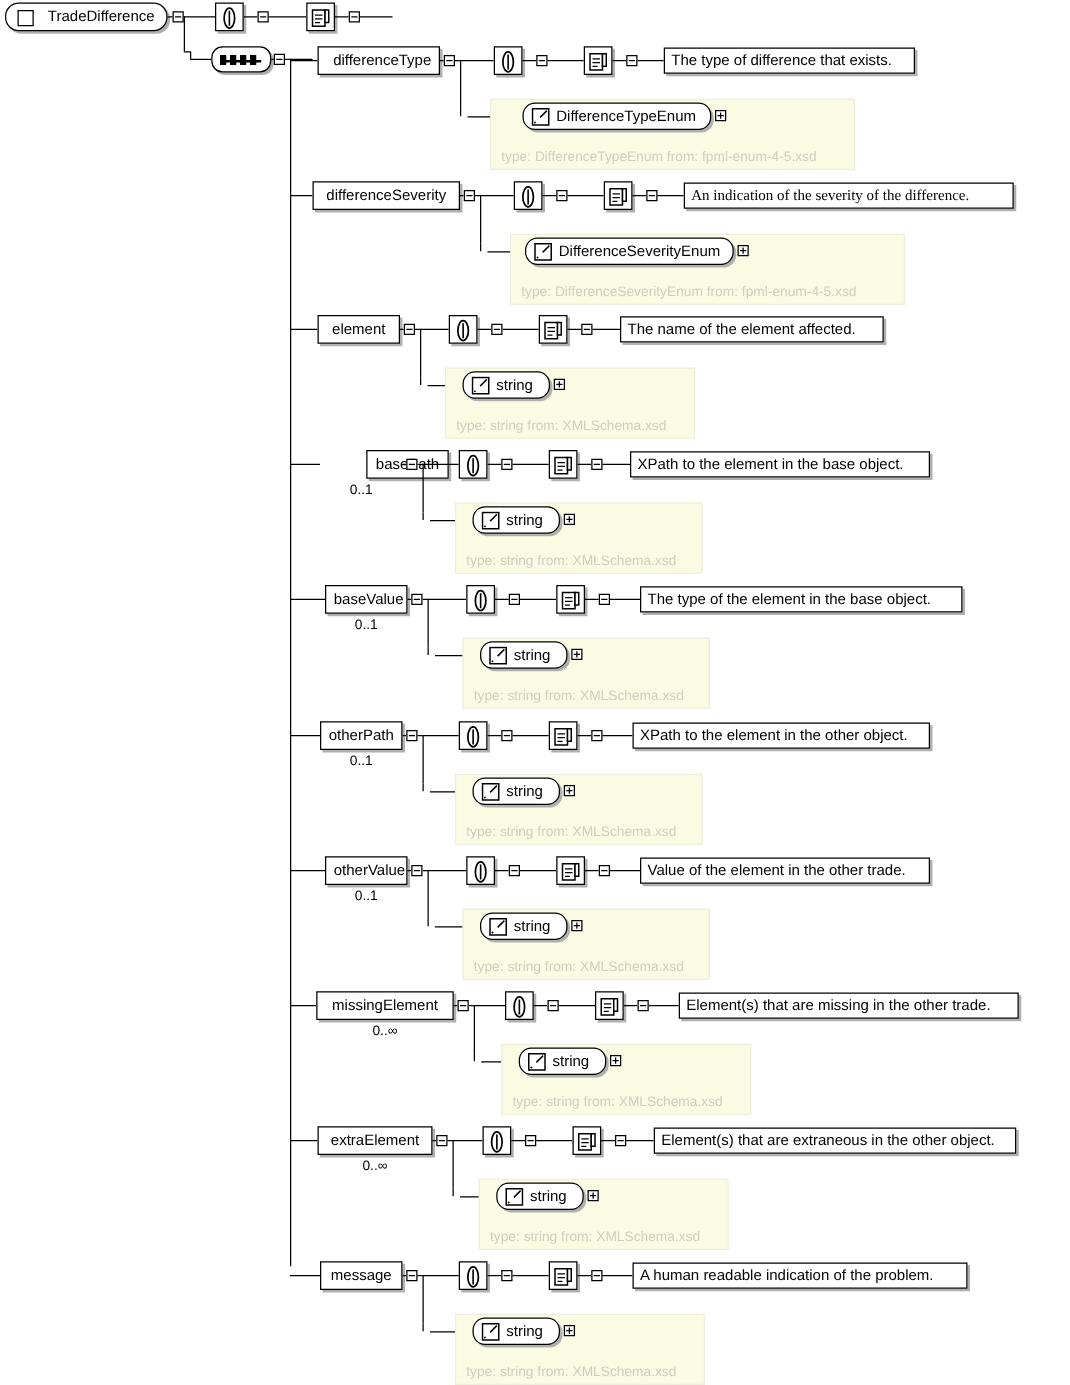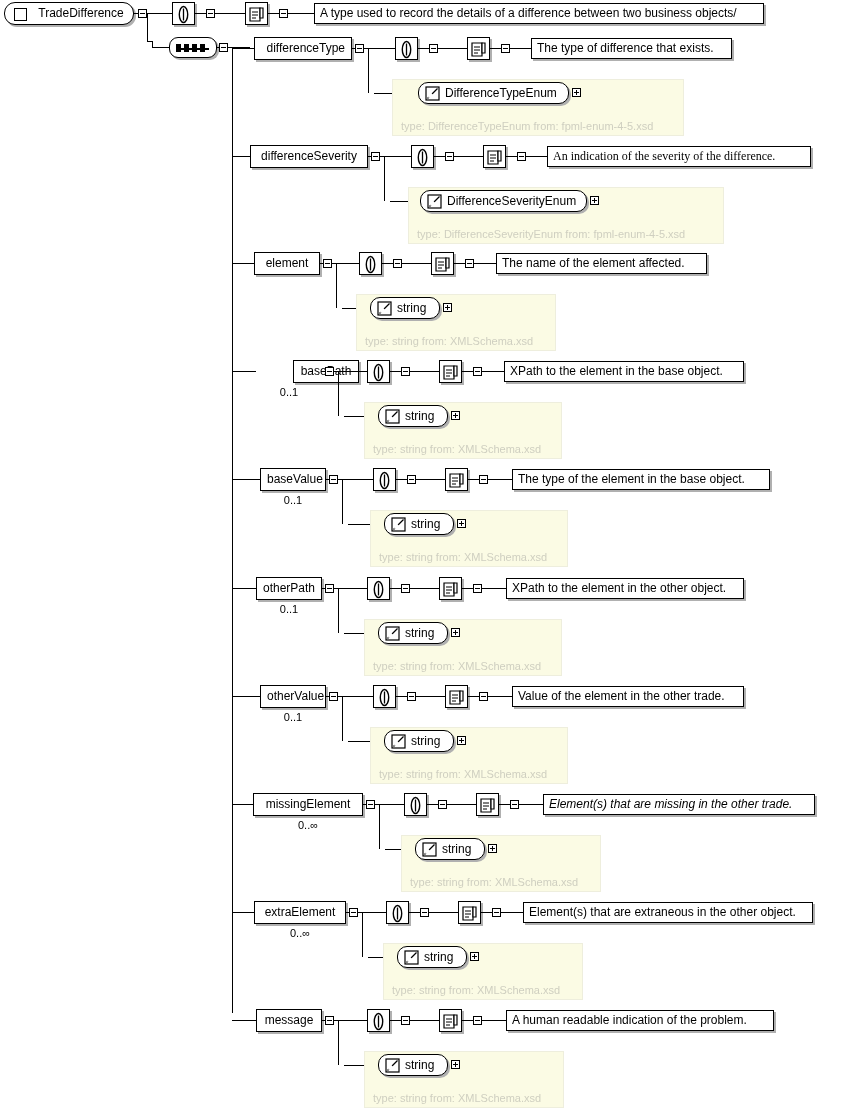--- a/index.html
+++ b/index.html
@@ -185,21 +185,20 @@
       <line x1="5" y1="10" x2="11" y2="10" stroke="#000" stroke-width="1"></line>
       <line x1="5" y1="13" x2="9" y2="13" stroke="#000" stroke-width="1"></line>
     </svg>
   </div>
   <div class="hline" style="left:268px;top:13px;width:11px;"></div>
   <div class="expander" style="left:279px;top:9px;">
     <span class="bar-h"></span>
   </div>
   <div class="hline" style="left:288px;top:13px;width:26px;"></div>
 
-  <div class="docbox" style="left:314px;top:3px;width:450px;">A type used to record the details of a difference between two business objects/</div>
 
   <div class="vline" style="left:147px;top:13px;height:28px;"></div>
   <div class="hline" style="left:147px;top:41px;width:5px;"></div>
   <div class="hline" style="left:152px;top:47px;width:17px;"></div>
   <div class="vline" style="left:152px;top:41px;height:6px;"></div>
 
   <div class="seqbox" style="left:169px;top:37px;">
     <span class="d" style="left:6px;"></span>
     <span class="d" style="left:14px;"></span>
     <span class="d" style="left:22px;"></span>
@@ -599,21 +598,21 @@
           <line x1="5" y1="7" x2="11" y2="7" stroke="#000" stroke-width="1"></line>
           <line x1="5" y1="10" x2="11" y2="10" stroke="#000" stroke-width="1"></line>
           <line x1="5" y1="13" x2="9" y2="13" stroke="#000" stroke-width="1"></line>
         </svg>
       </div>
       <div class="hline" style="left:499px;top:804px;width:11px;"></div>
       <div class="expander" style="left:510px;top:800px;">
         <span class="bar-h"></span>
       </div>
       <div class="hline" style="left:519px;top:804px;width:24px;"></div>
-      <div class="docbox" style="left:543px;top:794px;width:272px;font-style:italic;">Element(s) that are missing in the other trade.</div>
+      <div class="docbox" style="left:543px;top:794px;width:272px;">Element(s) that are missing in the other trade.</div>
       <div class="typepanel" style="left:401px;top:835px;width:200px;height:57px;">
         <span class="typecaption">type: string from: XMLSchema.xsd</span>
       </div>
       <div class="typebox" style="left:415px;top:838px;width:70px;"><svg class="pencil" width="15" height="15" viewBox="0 0 15 15">
           <rect x="1" y="1" width="13" height="13" fill="#fff" stroke="#000" stroke-width="1.2"></rect>
           <path d="M3 12 L12 3 L12 12 Z" fill="#000" opacity="0"></path>
           <line x1="2.5" y1="12.5" x2="12.5" y2="2.5" stroke="#000" stroke-width="1.2"></line>
           <path d="M3.2 11.8 L3.2 4 L11 11.8 Z" fill="#fff"></path>
         </svg><span>string</span></div>
       <div class="expander" style="left:488px;top:844px;">

